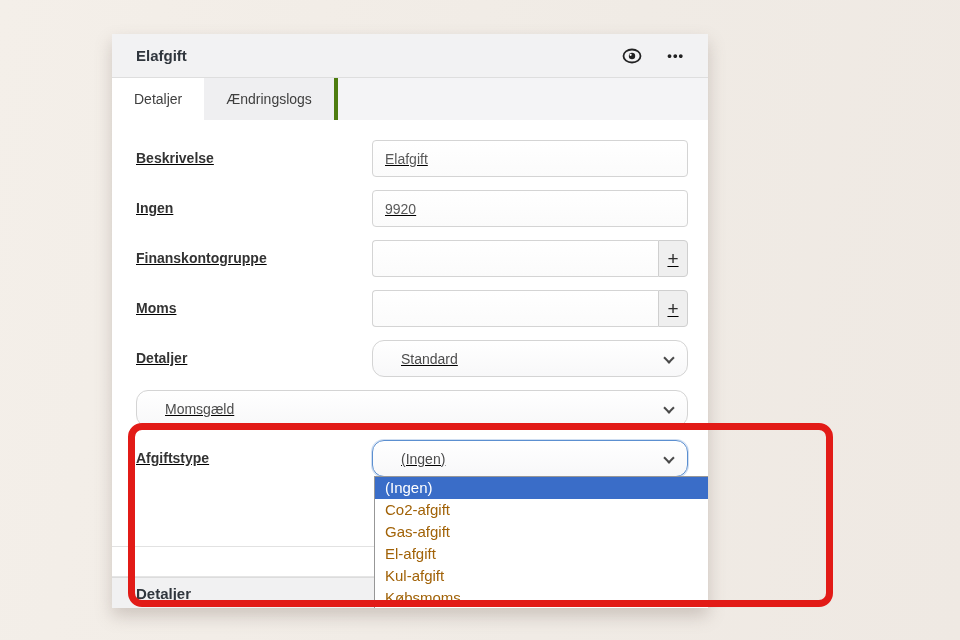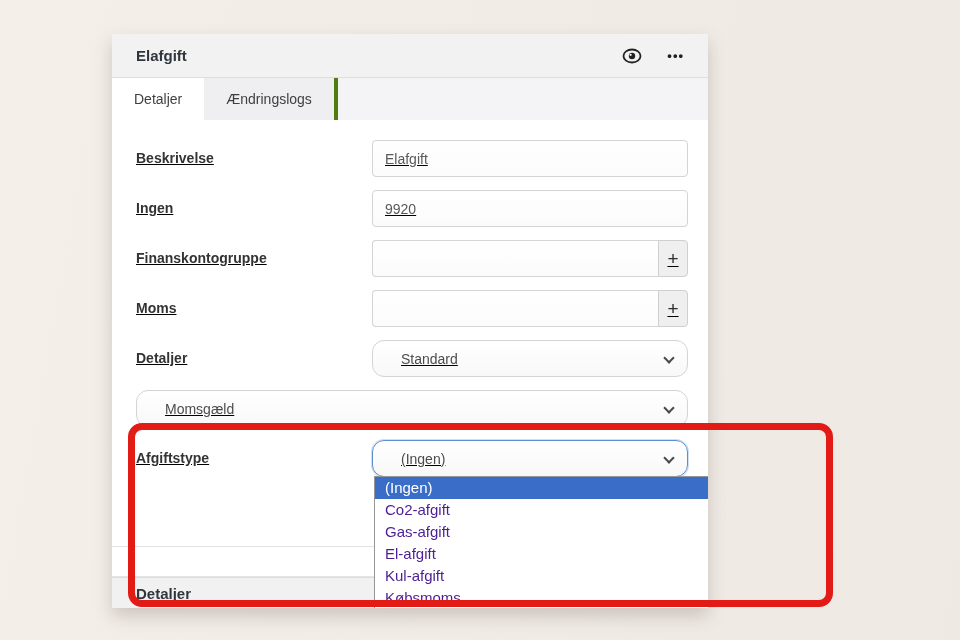--- a/index.html
+++ b/index.html
@@ -47,21 +47,21 @@
 
   
   .footer-strip { height:30px; background:#fff; border-bottom:1px solid #e5e5e5; }
   .next-header { height:31px; background:#f1f1f2; border-top:1px solid #dcdcdc;
     display:flex; align-items:center; padding:0 24px; }
   .next-title { font-size:15px; font-weight:700; color:#30363d; }
 
   
   .dropdown { position:absolute; left:262px; top:442px; width:452px; background:#fff;
     border:1px solid #979797; z-index:5; }
-  .dd-option { font-size:15px; color:#4c1d95; line-height:22px; padding:0 10px; cursor:pointer;
+  .dd-option { font-size:15px; color:#a16207; line-height:22px; padding:0 10px; cursor:pointer;
     white-space:nowrap; overflow:hidden; }
   .dd-option.selected { background:#3a6dc8; color:#ffffff; }
 
   
   .annotation-rect { position:absolute; left:128px; top:423px; width:705px; height:184px;
     border:7px solid #e21b17; border-radius:14px; z-index:10; pointer-events:none; }
 </style>
 </head>
 <body>
 

